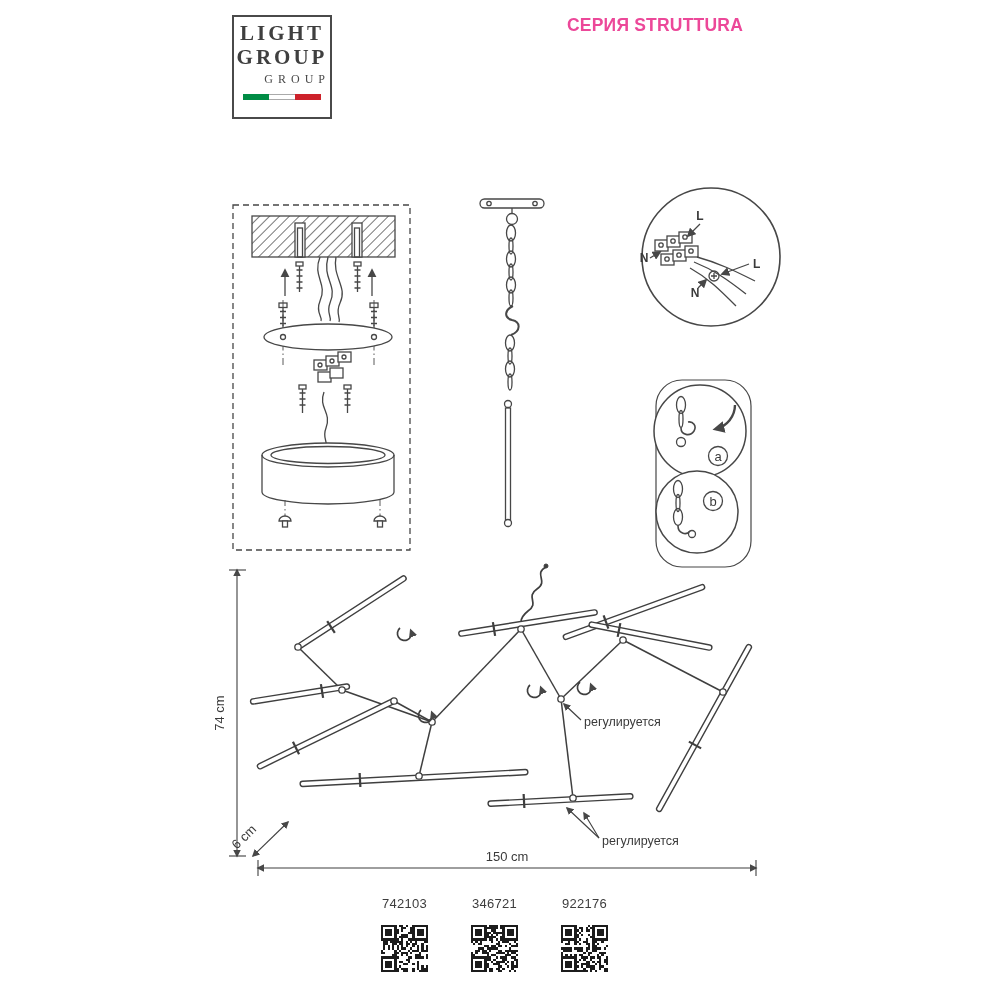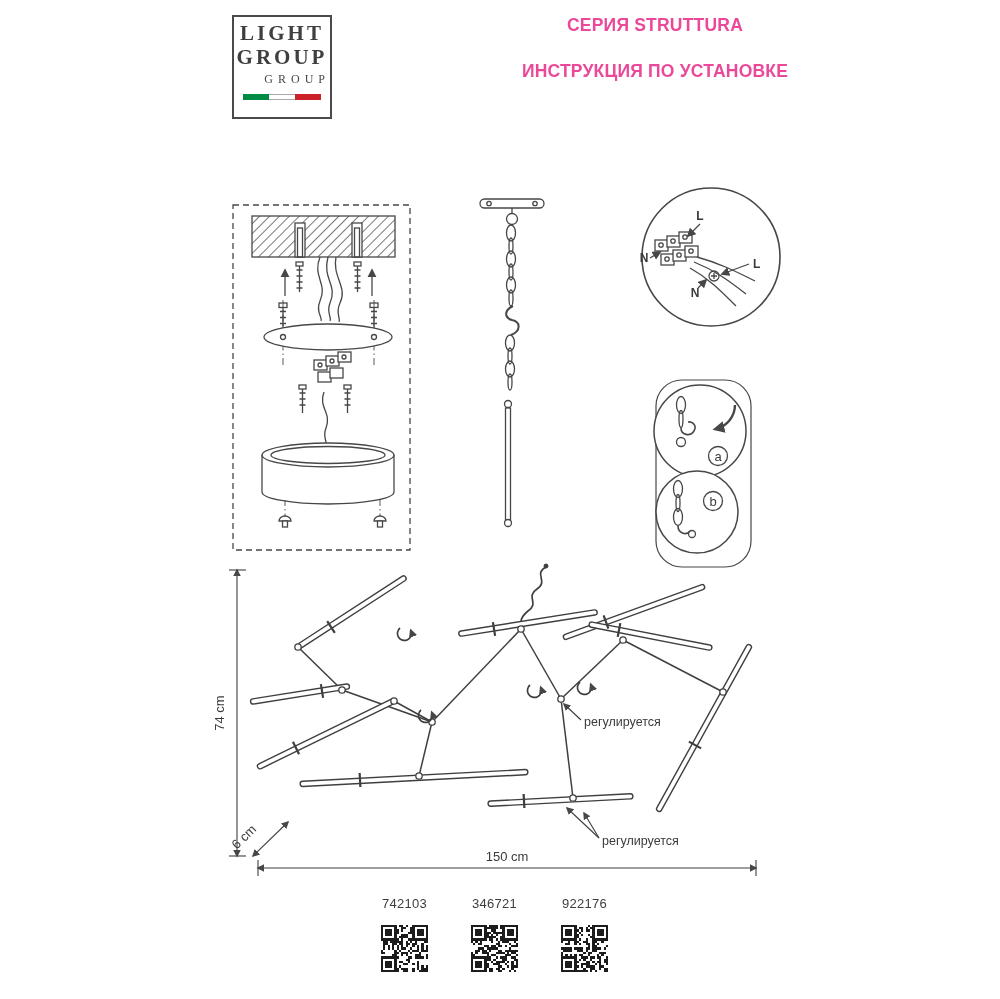--- a/index.html
+++ b/index.html
@@ -46,21 +46,20 @@
     <div class="logo-flag">
       <span class="f-green"></span>
         <span class="f-white"></span>
         <span class="f-red"></span>
     </div>
   </div>
 
   <div class="header">
     <div class="h-line">СЕРИЯ STRUTTURA</div>
     <div class="h-gap"></div>
-    <div class="h-line">ИНСТРУКЦИЯ ПО УСТАНОВКЕ</div>
   </div>
 
   <svg class="diagram" width="1000" height="999" viewBox="0 0 1000 999">
     <defs>
       <pattern id="hatch" width="7" height="7" patternUnits="userSpaceOnUse" patternTransform="rotate(45)">
         <line x1="0" y1="0" x2="0" y2="7" stroke="#555" stroke-width="1.6"></line>
       </pattern>
       <marker id="arr" viewBox="0 0 10 10" refX="8" refY="5" markerWidth="7" markerHeight="7" orient="auto-start-reverse">
         <path d="M0,0 L10,5 L0,10 z" fill="#474747"></path>
       </marker>

